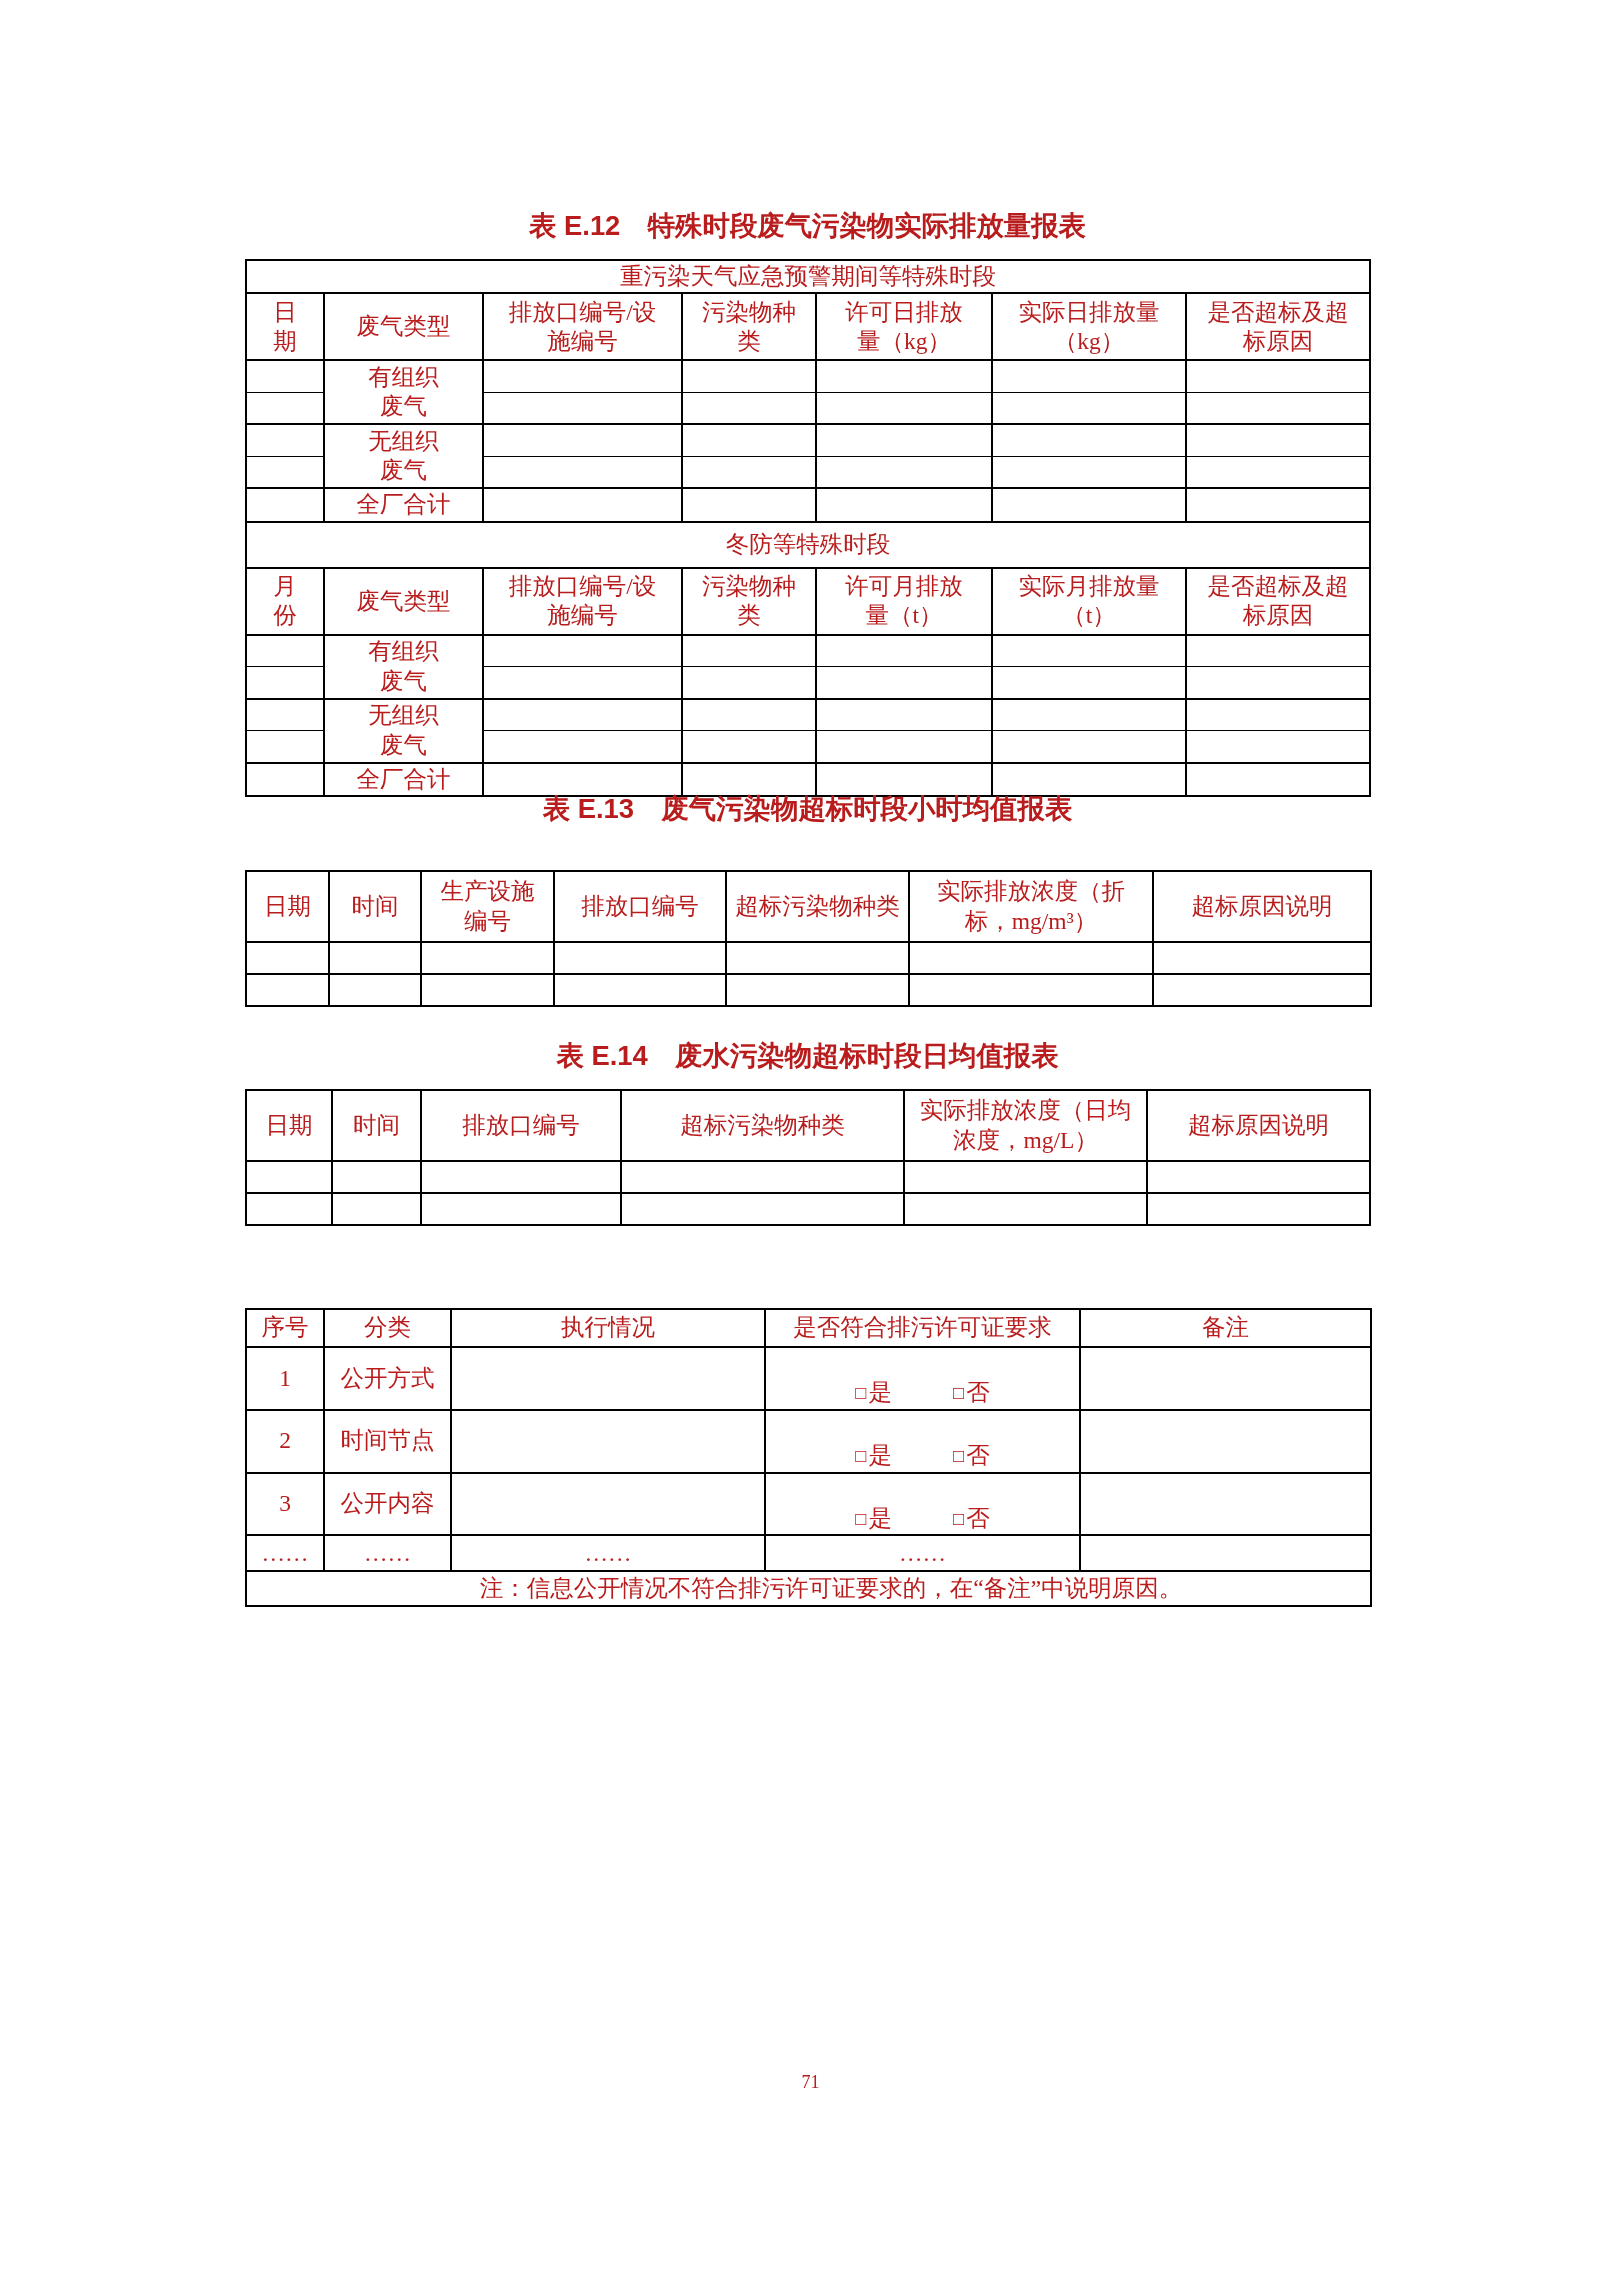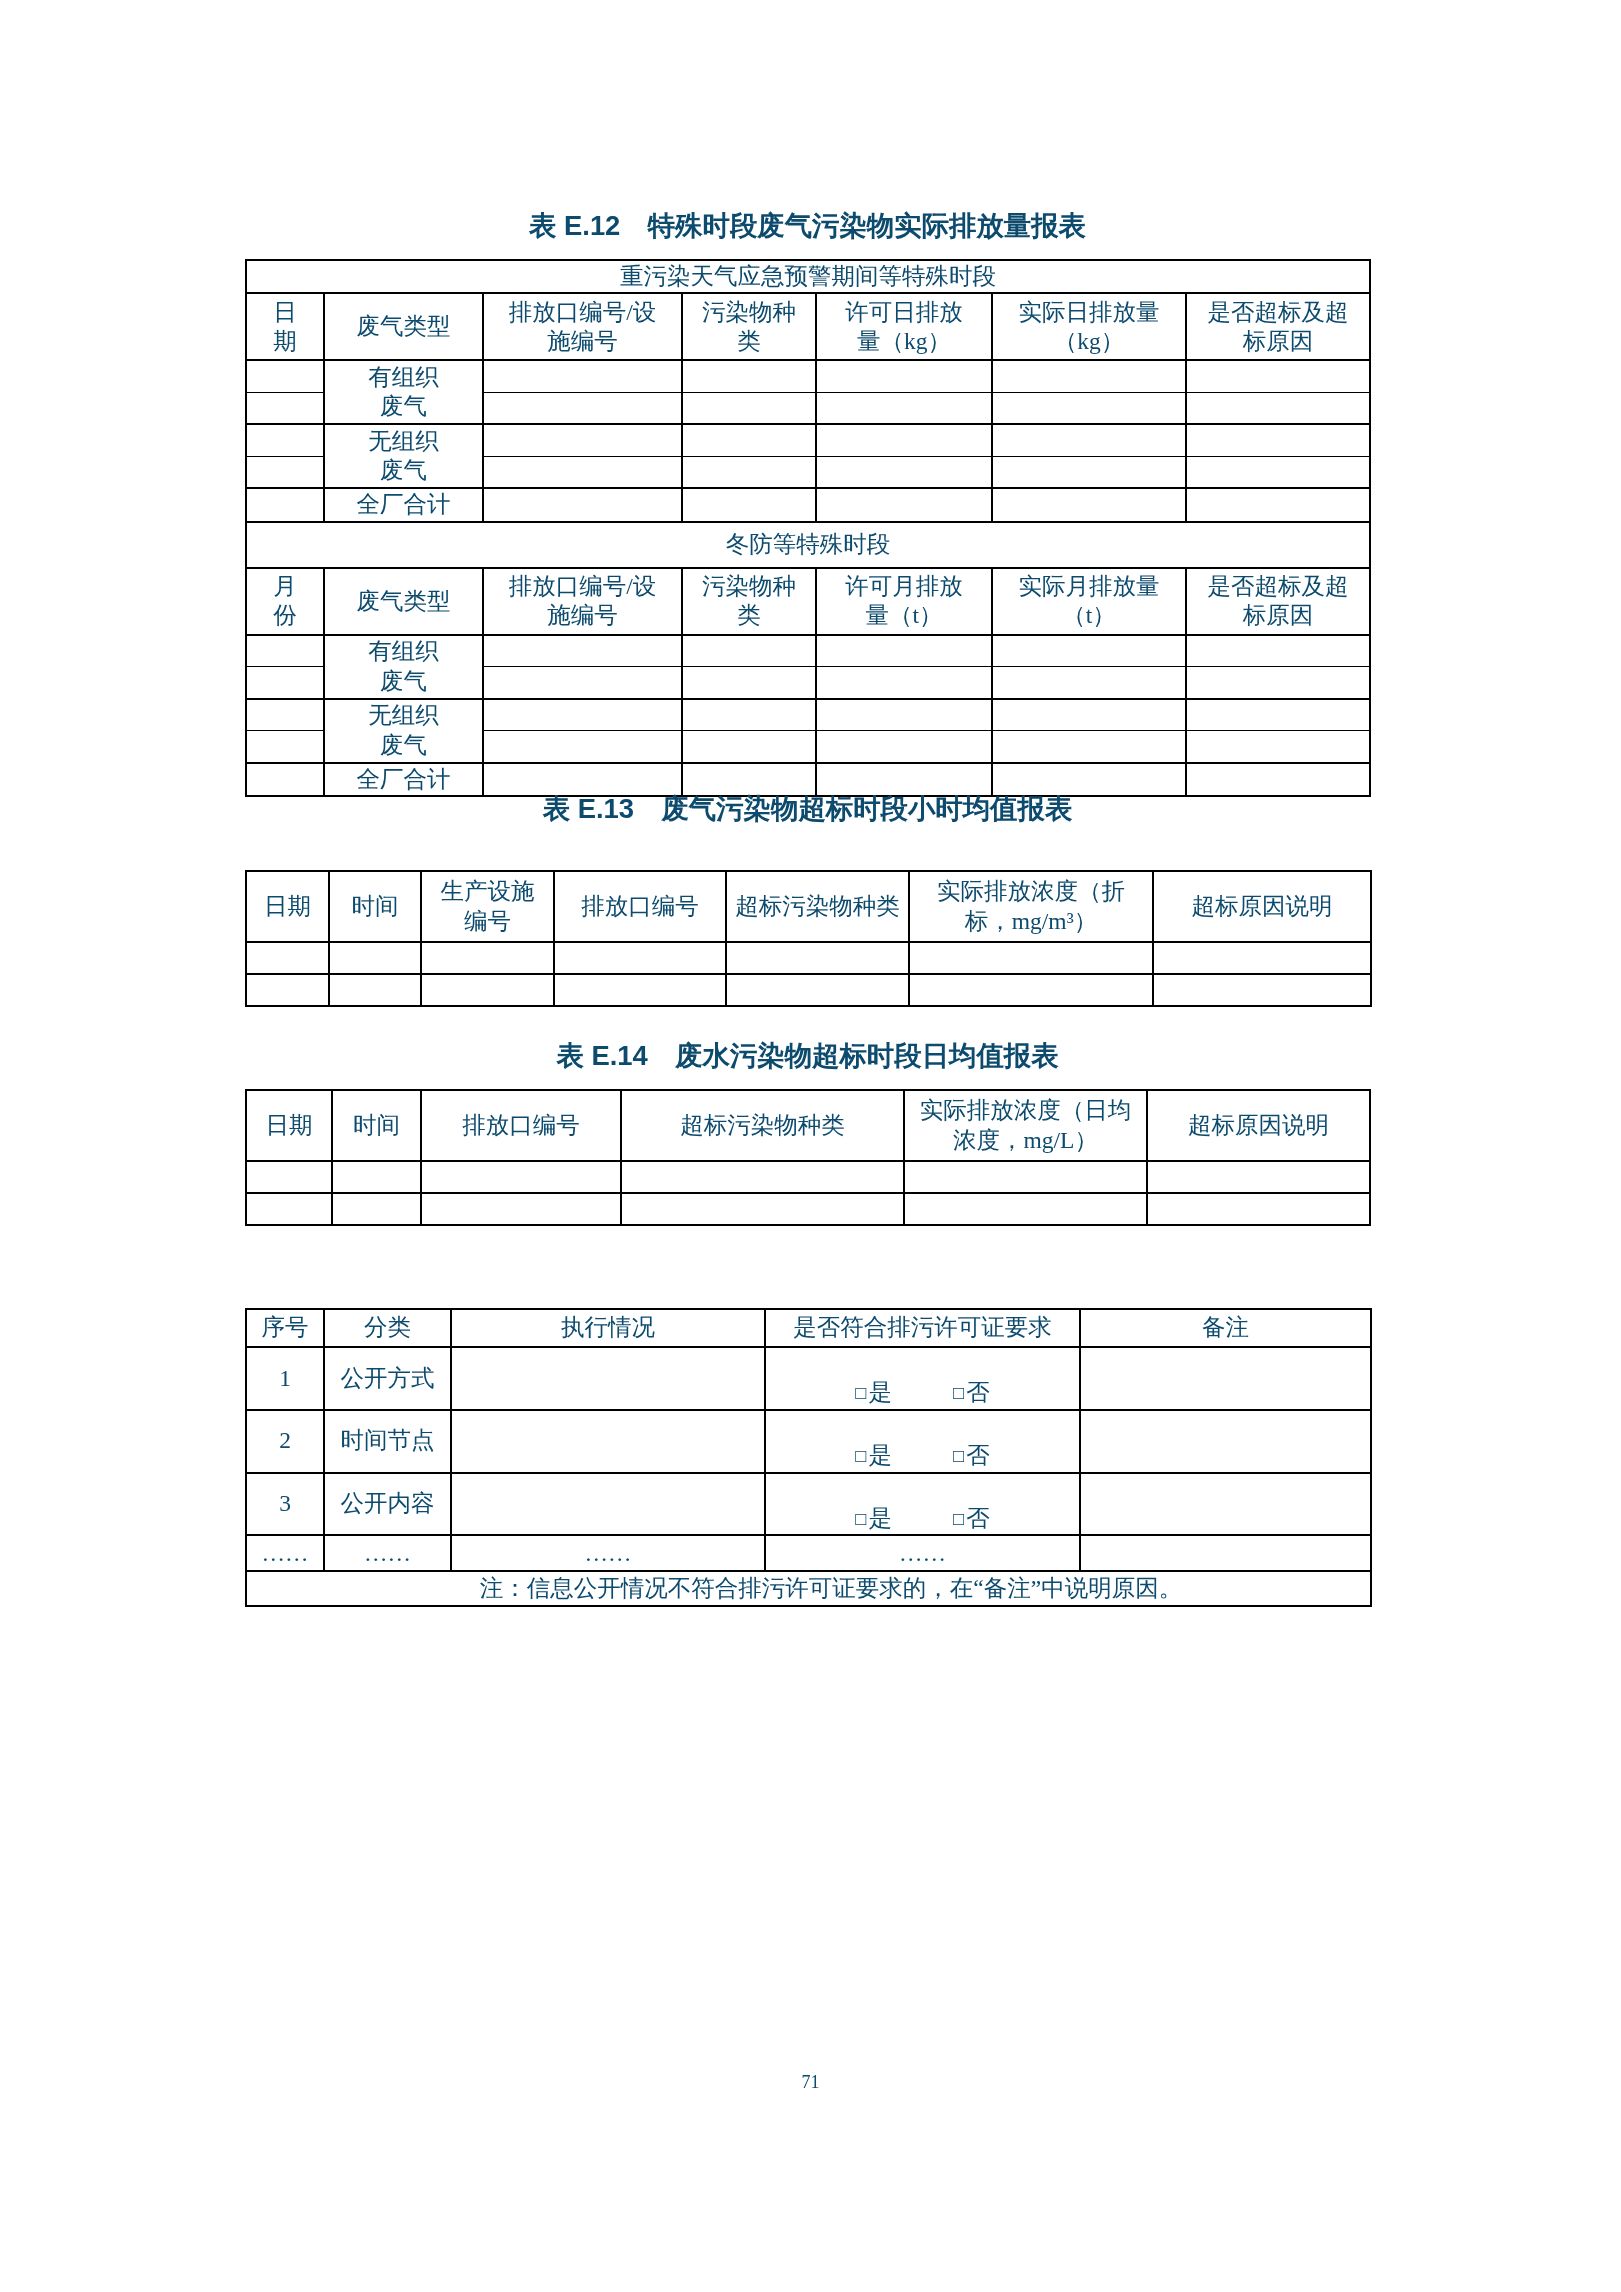--- a/index.html
+++ b/index.html
@@ -5,21 +5,21 @@
   html, body {
     margin: 0;
     padding: 0;
     background: #ffffff;
   }
   .page {
     position: relative;
     width: 1621px;
     height: 2293px;
     background: #ffffff;
-    color: #0c4a6e;
+    color: #b91c1c;
     font-family: "Liberation Serif", "DejaVu Serif", serif;
     overflow: hidden;
   }
   .content {
     position: absolute;
     left: 245px;
     top: 0;
     width: 1125px;
     height: 100%;
   }

